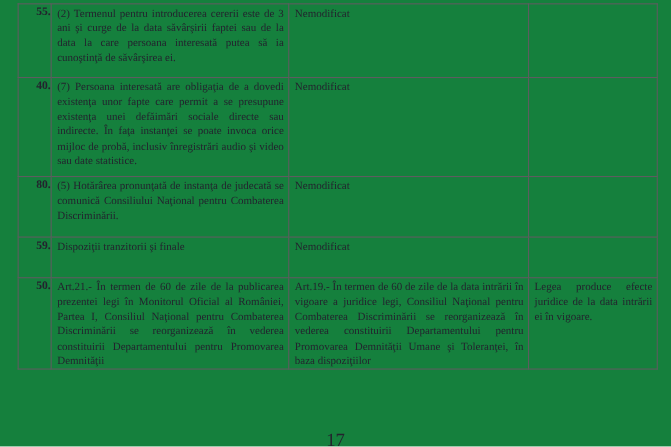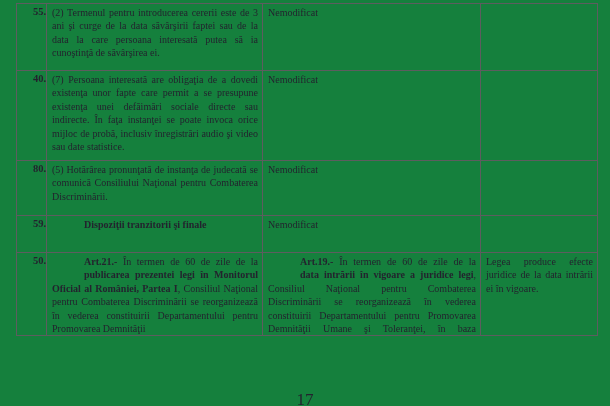--- a/index.html
+++ b/index.html
@@ -30,21 +30,21 @@
     line-height:13px;
   }
   .cw{
     overflow:hidden;
     text-align:justify;
     font-size:10px;
     line-height:13.4px;
     padding:1px 4px 0 5px;
   }
   .cw.status{text-align:left;}
-  .b{font-weight:bold;margin-left:32px;}
+  .b{font-weight:normal;}
   .w0{height:64px}.w1{height:50px}.w2{height:87px}
   .w3{height:52px}.w4{height:34px}.w5{height:80px}
   .page-number{
     position:absolute;left:0;top:390px;width:610px;
     text-align:center;font-size:17px;color:#23232e;
   }
 </style>
 </head>
 <body>
 

